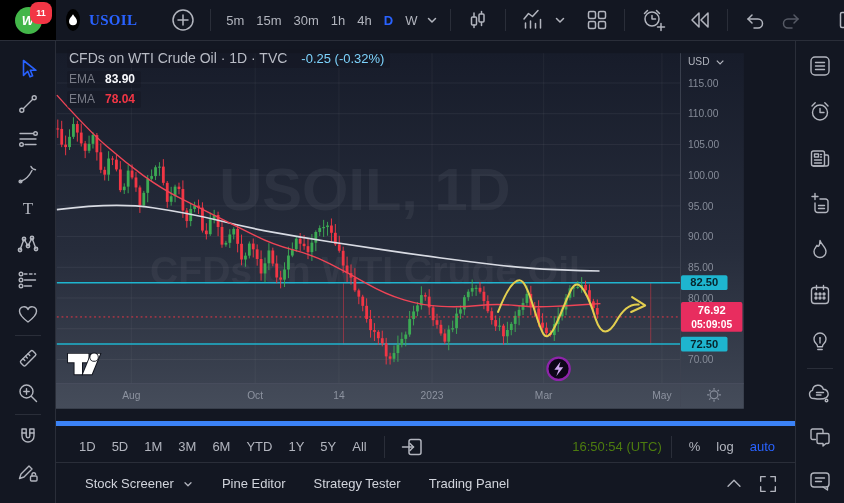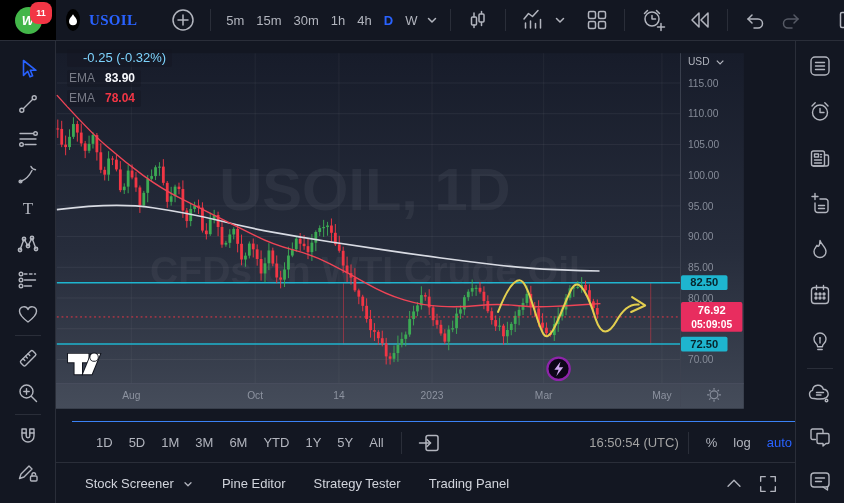--- a/index.html
+++ b/index.html
@@ -34,24 +34,24 @@
   .chart-svg{position:absolute;left:55px;top:40px;z-index:1;}
   .legend{position:absolute;left:67px;top:49px;z-index:3;}
   .legend-row{display:flex;align-items:center;width:fit-content;background:rgba(19,23,34,.45);
     padding:1px 6px 2px 2px;border-radius:2px;margin-bottom:3px;}
   .legend-title{font-size:14px;color:#b9bcc5;}
   .legend-chg{font-size:13px;color:#7dd3fc;margin-left:14px;}
   .ema-name{font-size:12px;color:#787b86;margin-right:10px;}
   .ema-val{font-size:12px;font-weight:bold;}
   .ema-val.w{color:#f8f9fd;text-align:right;} .ema-val.r{color:#f23645;}
   
-  .bottom-bar{position:absolute;left:55px;top:421px;width:740px;height:41px;background:#131722;border-top:1px solid #3b82f6;
-    display:flex;align-items:center;z-index:4;font-size:13px;margin-left:17px;}
+  .bottom-bar{position:absolute;left:55px;top:421px;width:740px;height:41px;background:#131722;border-top:5px solid #3b82f6;
+    display:flex;align-items:center;z-index:4;font-size:13px;}
   .rng{padding:0 8px;color:#b2b5be;}
-  .clock{margin-left:auto;color:#a3a3a3;}
+  .clock{margin-left:auto;color:#4d7c0f;}
   .scale-btn{padding:0 8px;color:#b2b5be;}
   .scale-btn.blue{color:#2962ff;}
   .bottom-panel{position:absolute;left:55px;top:462px;width:740px;height:41px;background:#131722;border-top:1px solid #2a2e39;
     display:flex;align-items:center;z-index:4;font-size:13px;}
   .tab{color:#d1d4dc;margin-left:28px;display:flex;align-items:center;}
   .tab:first-child{margin-left:30px;}
   .panel-icons{margin-left:auto;display:flex;align-items:center;margin-right:10px;}
 </style>
 </head>
 <body>
@@ -688,20 +688,21 @@
         <text x="707" y="412" text-anchor="middle" font-size="11" fill="#8d93a0">May</text>
       </g>
     <g transform="translate(763,407)">
       <circle r="4.2" fill="none" stroke="#8a909e" stroke-width="1.3"></circle>
       <path d="M5.4 0H7.4 M-5.4 0H-7.4 M0 5.4V7.4 M0 -5.4V-7.4 M3.8 3.8L5.2 5.2 M-3.8 -3.8L-5.2 -5.2 M3.8 -3.8L5.2 -5.2 M-3.8 3.8L-5.2 5.2" stroke="#8a909e" stroke-width="1.3"></path>
     </g>
   </svg>
 
   <div class="legend">
     <div class="legend-row">
+      <span class="legend-title">CFDs on WTI Crude Oil · 1D · TVC</span>
       <span class="legend-chg">-0.25 (-0.32%)</span>
     </div>
     <div class="legend-row">
       <span class="ema-name">EMA</span>
       <span class="ema-val w">83.90</span>
     </div>
     <div class="legend-row">
       <span class="ema-name">EMA</span>
       <span class="ema-val r">78.04</span>
     </div>

